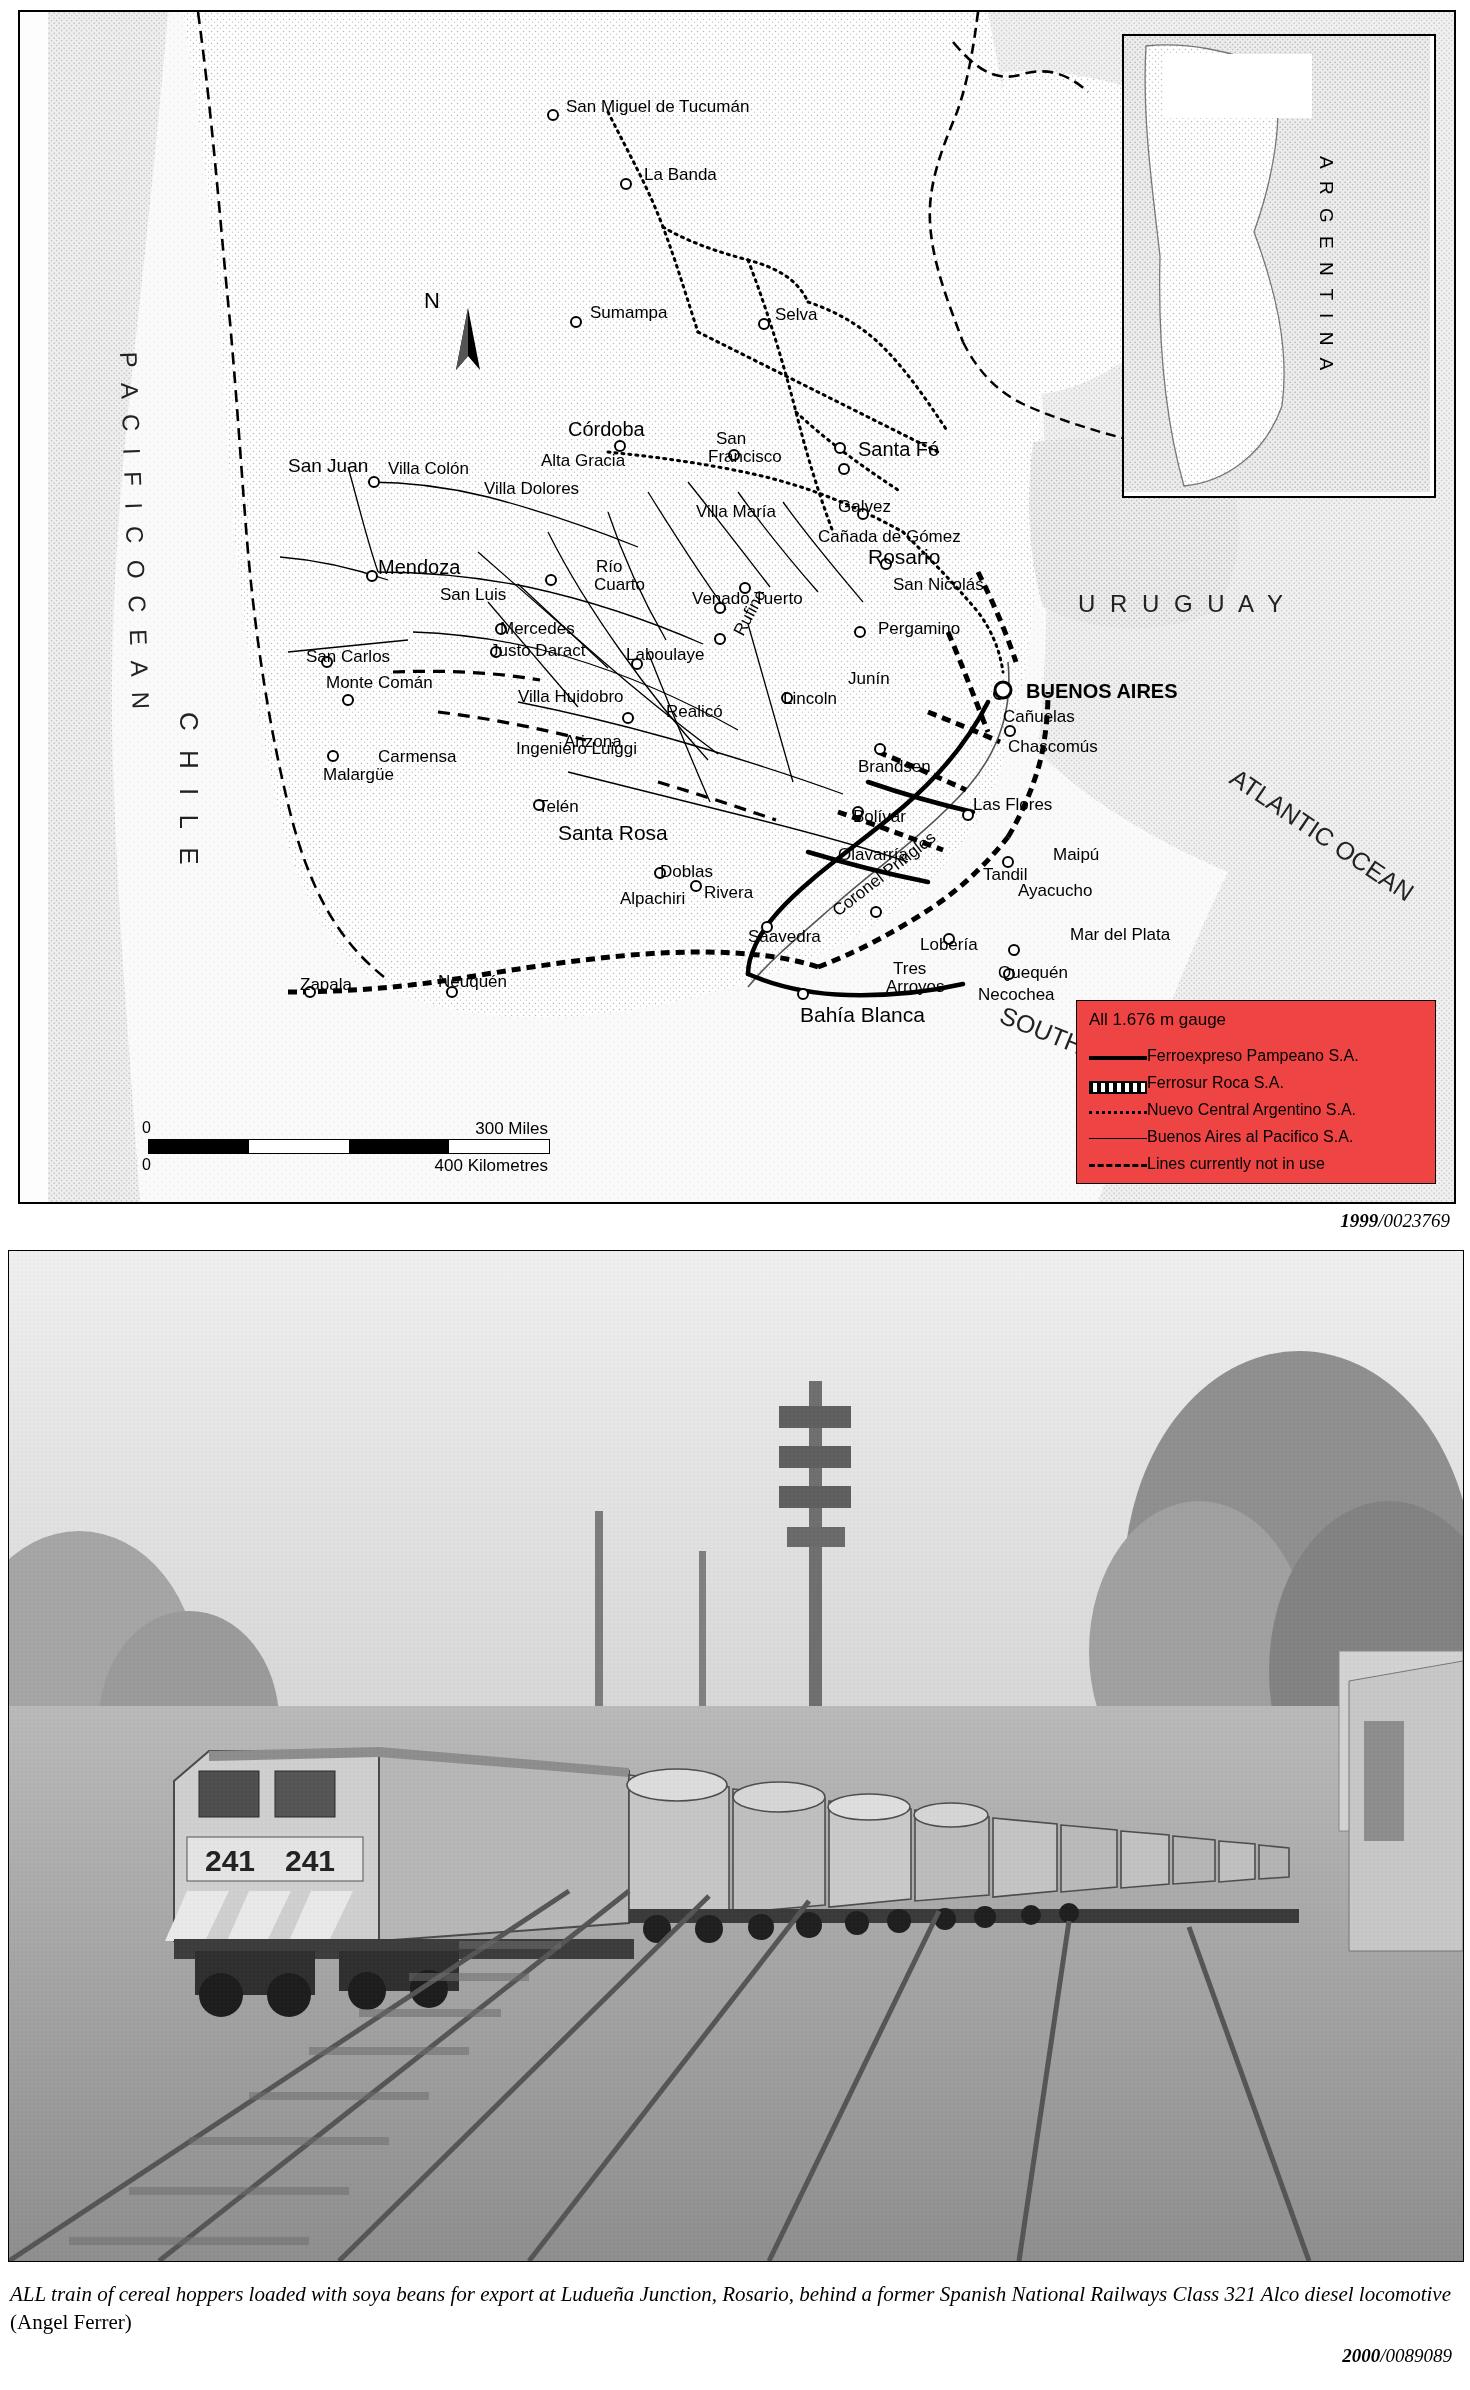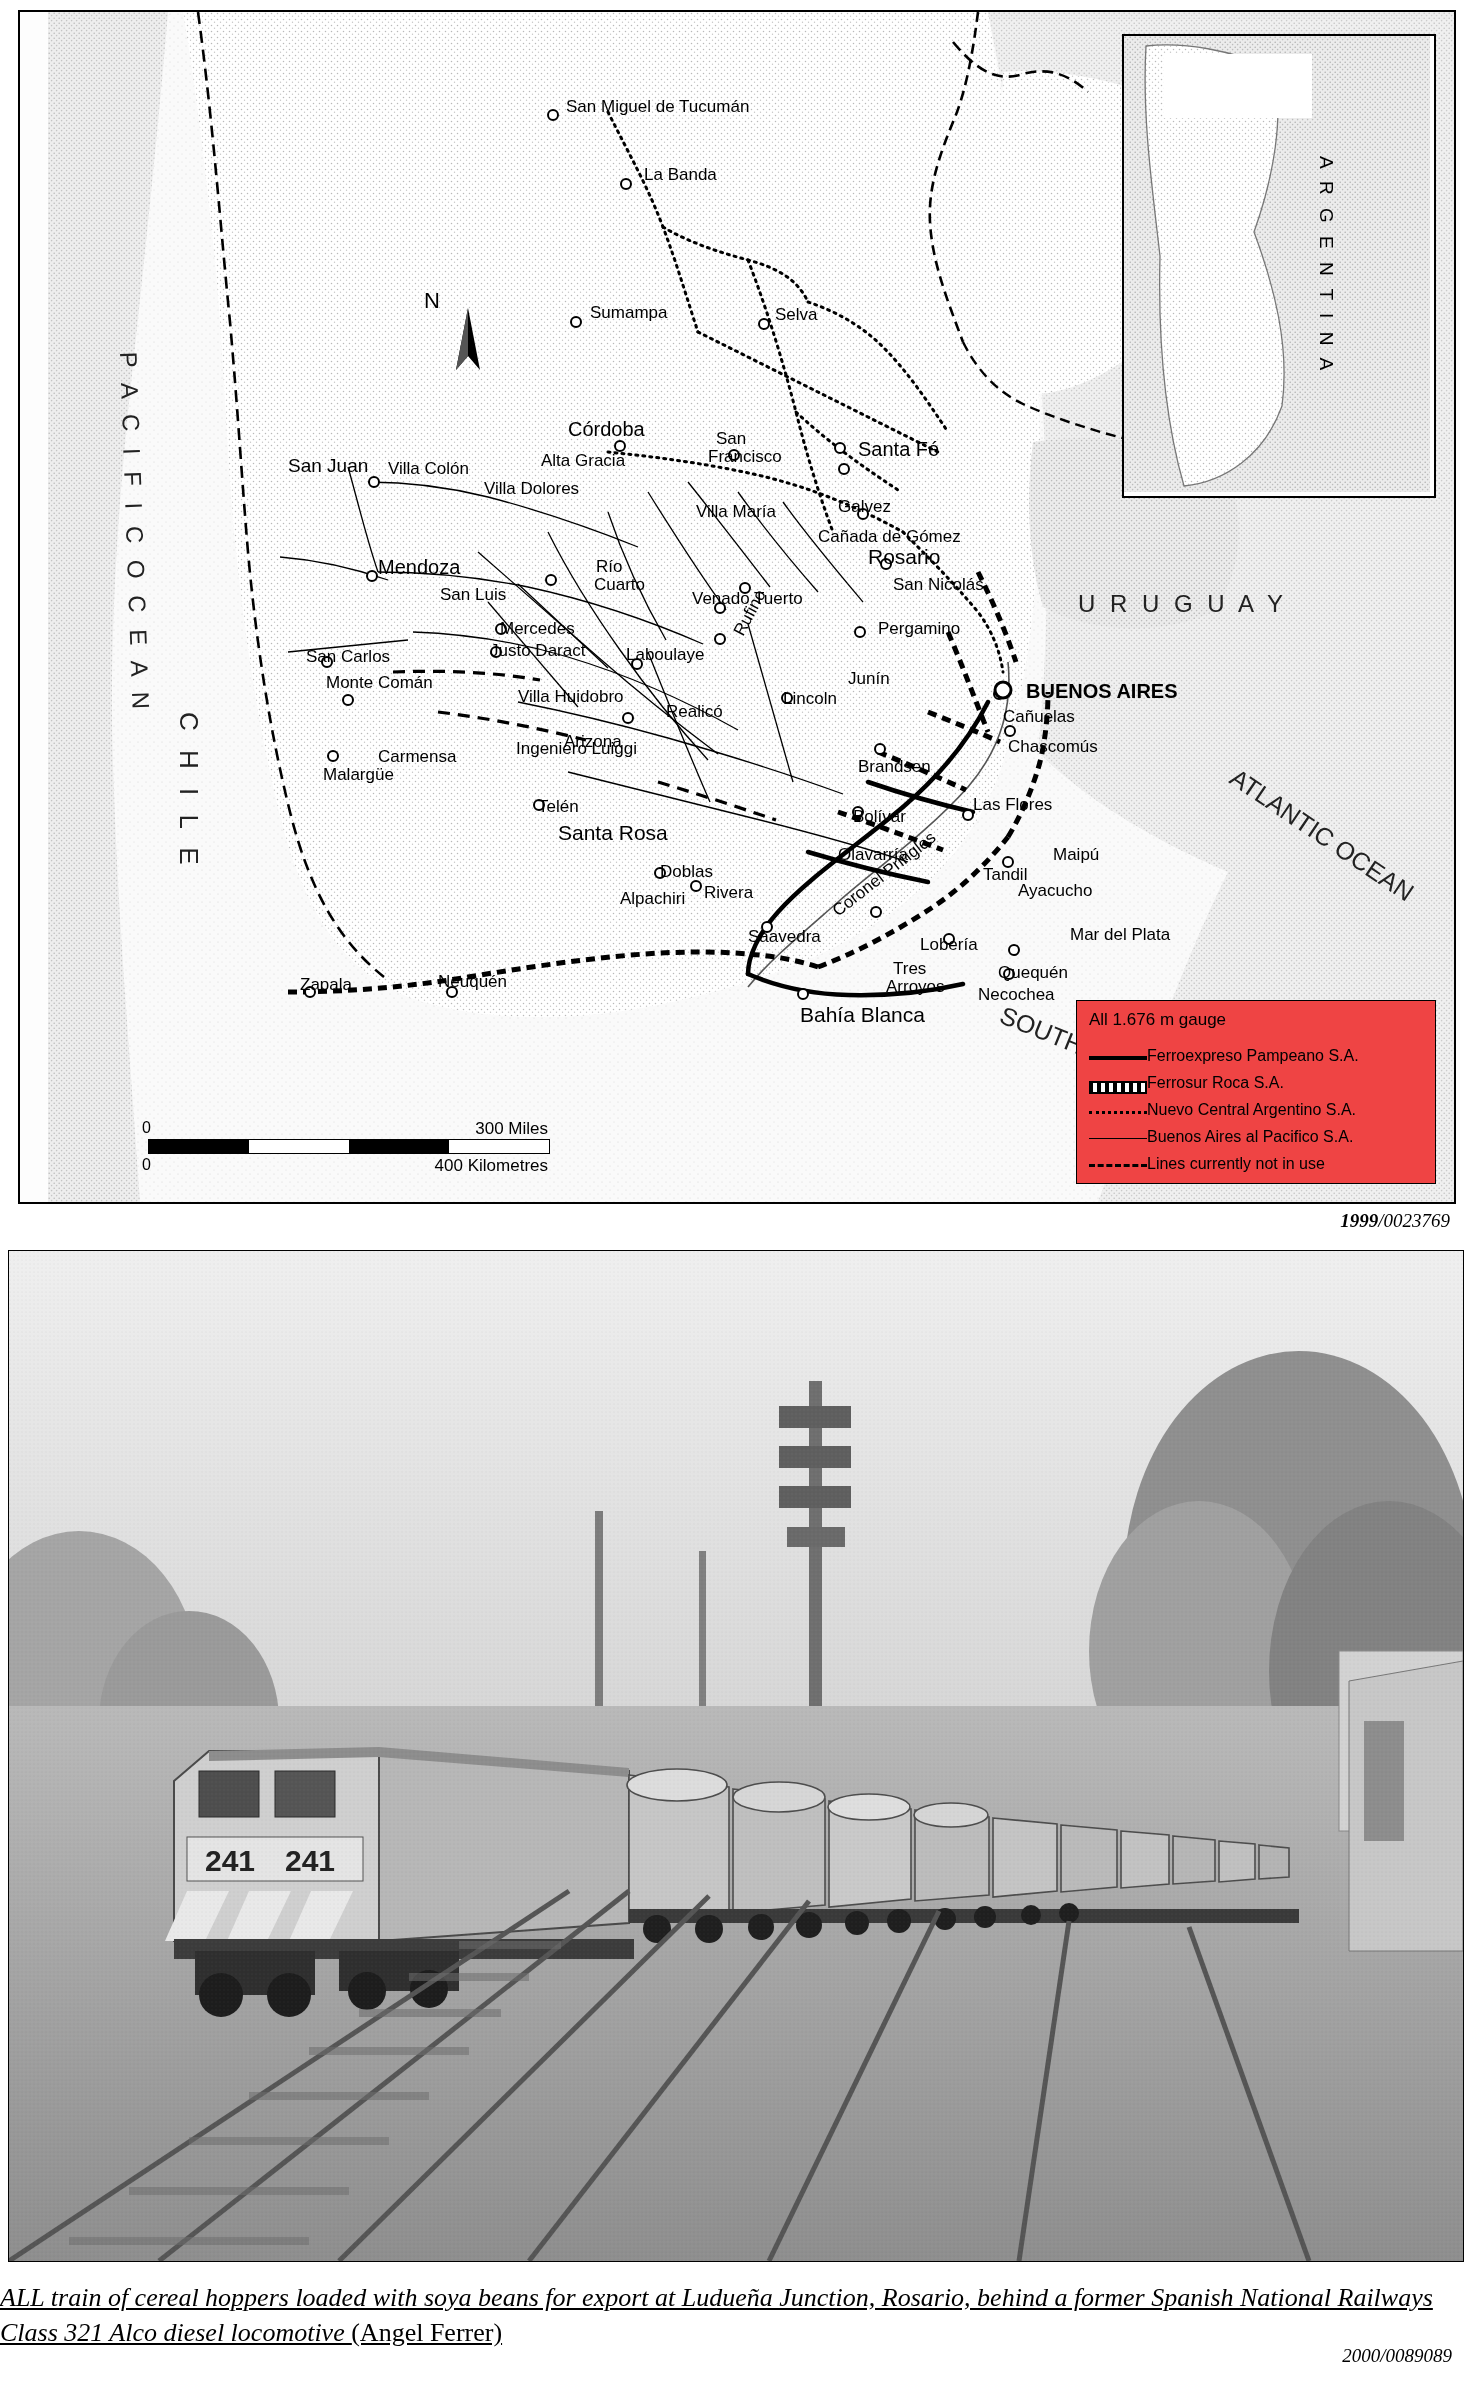--- a/index.html
+++ b/index.html
@@ -45,25 +45,25 @@
   
   #map-ref{position:absolute;right:20px;top:1210px;font-size:19px;font-family:"Liberation Serif",serif;font-style:italic;}
   #map-ref b{font-weight:bold;}
   #map-ref span{font-style:italic;}
 
   
   #photo-panel{position:absolute;left:8px;top:1250px;width:1454px;height:1010px;border:1px solid #000;overflow:hidden;background:#c9c9c9;}
   #photo-canvas{position:absolute;inset:0;}
 
   
-  #photo-caption{position:absolute;left:0;top:2280px;width:1452px;font-family:"Liberation Serif",serif;font-style:italic;font-size:26px;line-height:1.35;text-decoration:underline;}
+  #photo-caption{position:absolute;left:10px;top:2280px;width:1452px;font-family:"Liberation Serif",serif;font-style:italic;font-size:21px;line-height:1.35;}
   #photo-caption .ital{font-style:italic;}
   #photo-caption .norm{font-style:normal;}
   #caption-ref{position:absolute;right:18px;top:2345px;font-family:"Liberation Serif",serif;font-size:19px;font-style:italic;}
-  #caption-ref b{font-weight:normal;margin-top:15px;}
+  #caption-ref b{font-weight:bold;margin-top:15px;}
 </style>
 </head>
 <body>
 
 <div id="map-panel">
 
   <div id="map-canvas">
     <svg width="1434" height="1190" viewBox="0 0 1434 1190" xmlns="http://www.w3.org/2000/svg">
       <defs>
         <pattern id="stipple" width="6" height="6" patternUnits="userSpaceOnUse">

